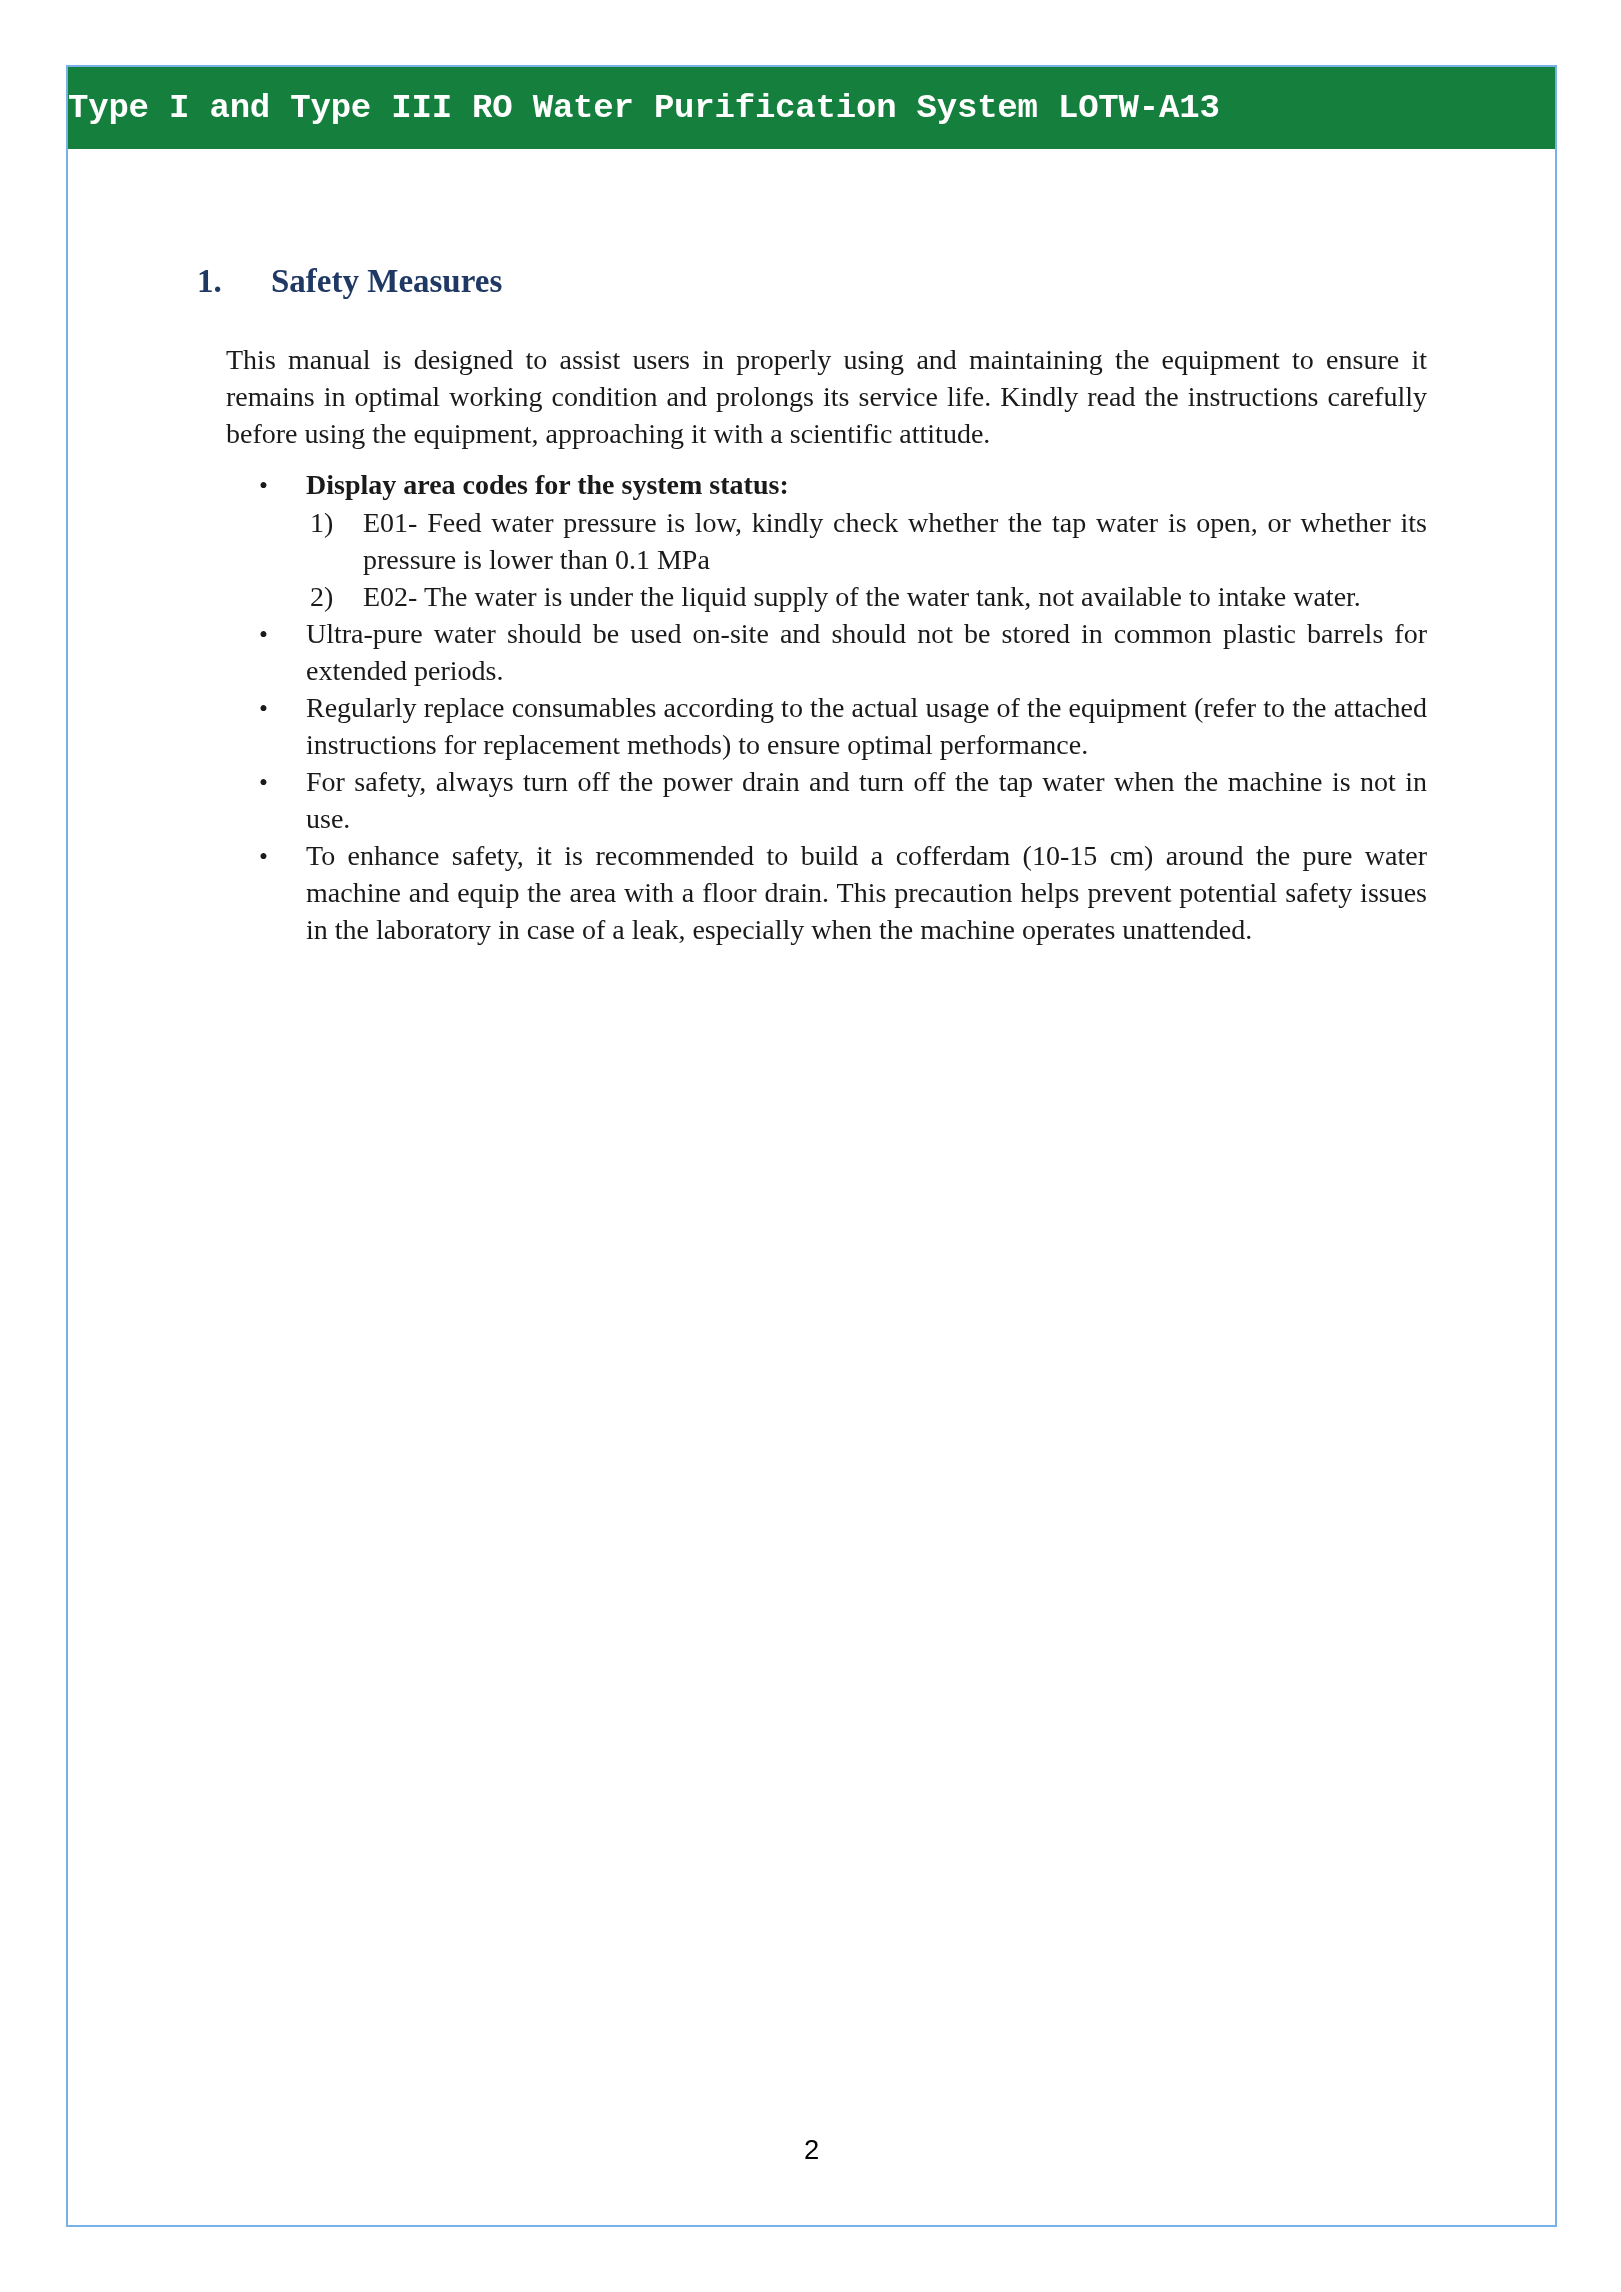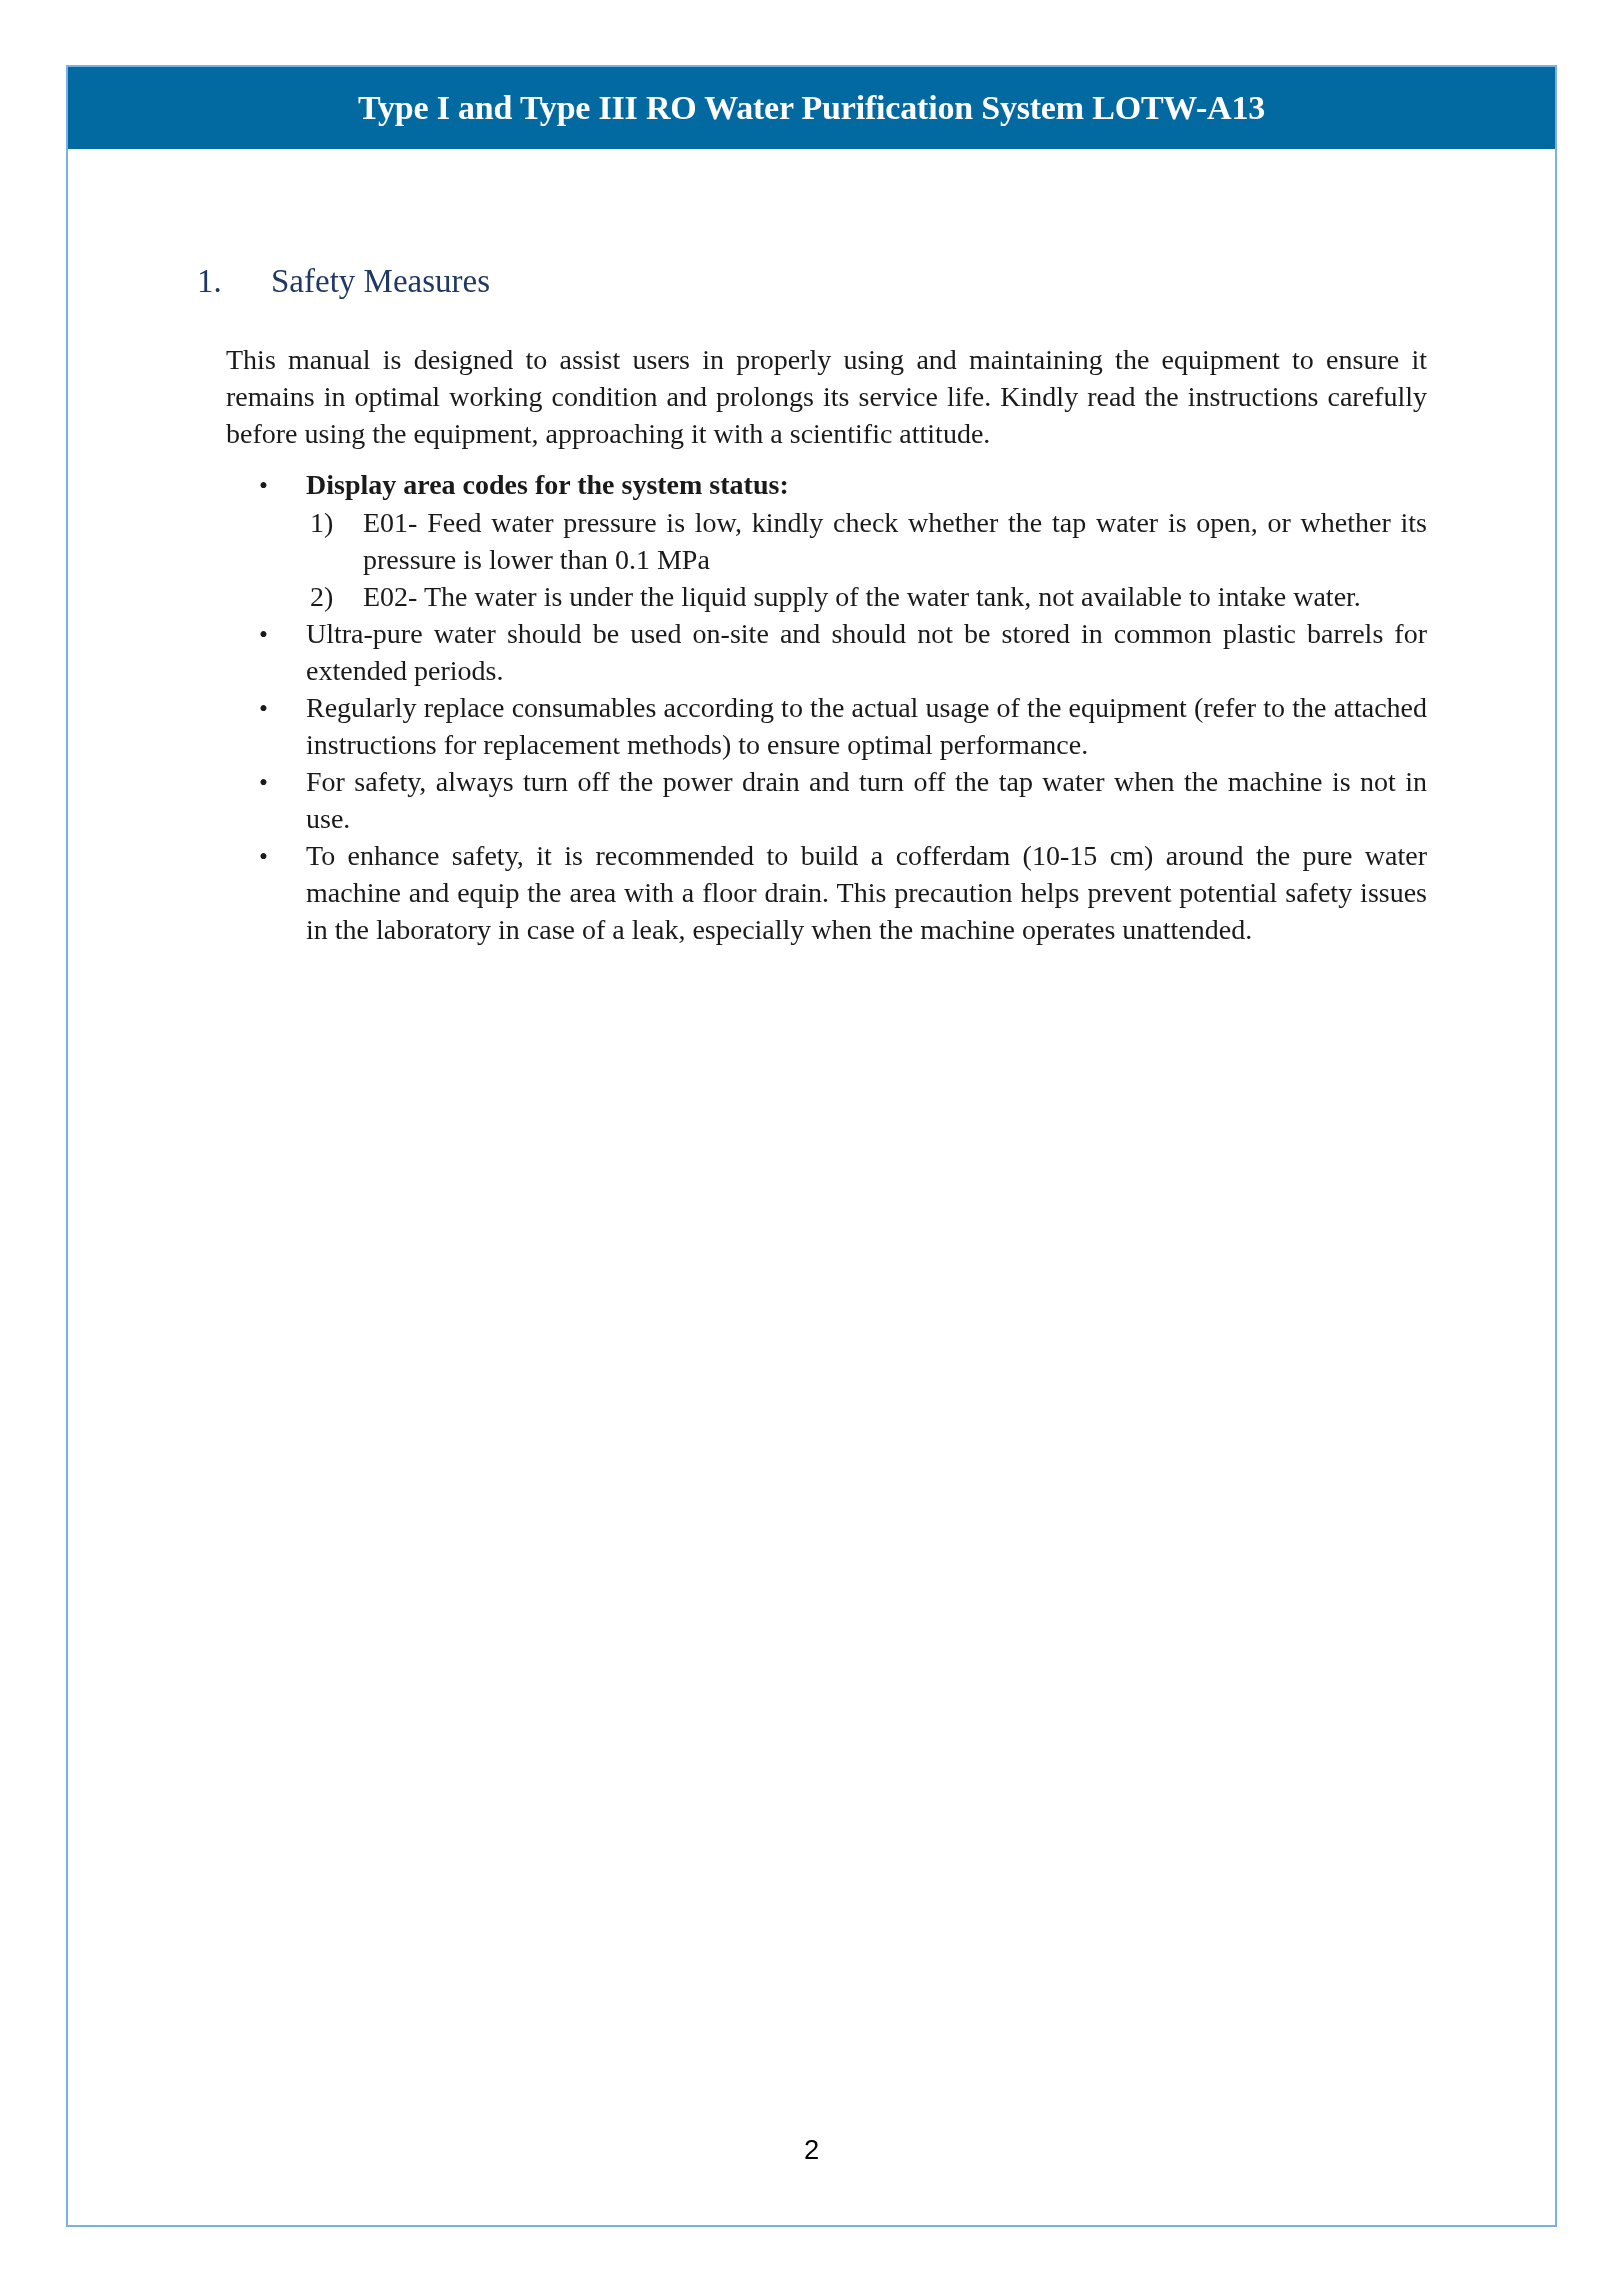--- a/index.html
+++ b/index.html
@@ -20,42 +20,43 @@
     left: 66px;
     top: 65px;
     width: 1487px;
     height: 2158px;
     border: 2px solid #77b1e8;
     background: #ffffff;
   }
   .header-bar {
     height: 82px;
     width: 100%;
-    background: #0369a1;
+    background: #15803d;
     display: flex;
     align-items: center;
-    justify-content: center;
+    justify-content: flex-start;
+    font-family: Liberation Mono, monospace;
   }
   .header-title {
     color: #ffffff;
     font-weight: bold;
     font-size: 34px;
     letter-spacing: -0.2px;
     white-space: nowrap;
   }
   .content {
     position: absolute;
     top: 82px;
     left: 129px;
     right: 128px;
   }
   .section-heading {
     margin-top: 112px;
     color: #1f3864;
-    font-weight: normal;
+    font-weight: bold;
     font-size: 33px;
     line-height: 41px;
   }
   .section-number {
     display: inline-block;
     width: 74px;
   }
   .intro-paragraph {
     margin-top: 39px;
     margin-left: 29px;

